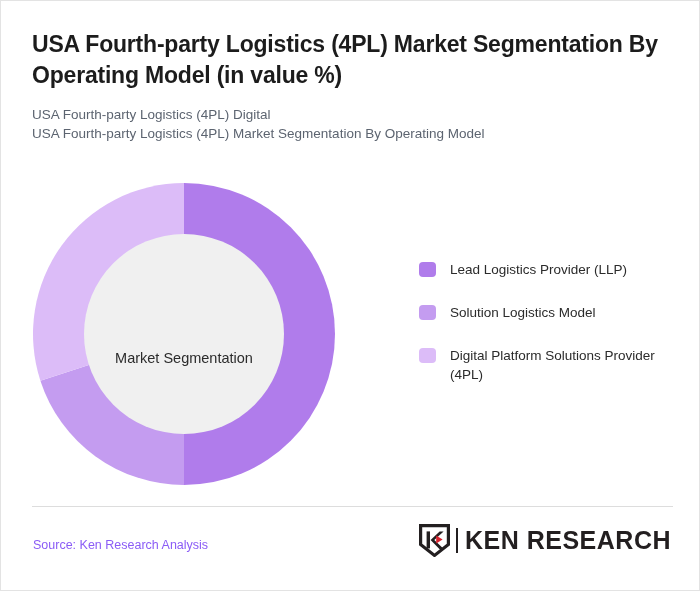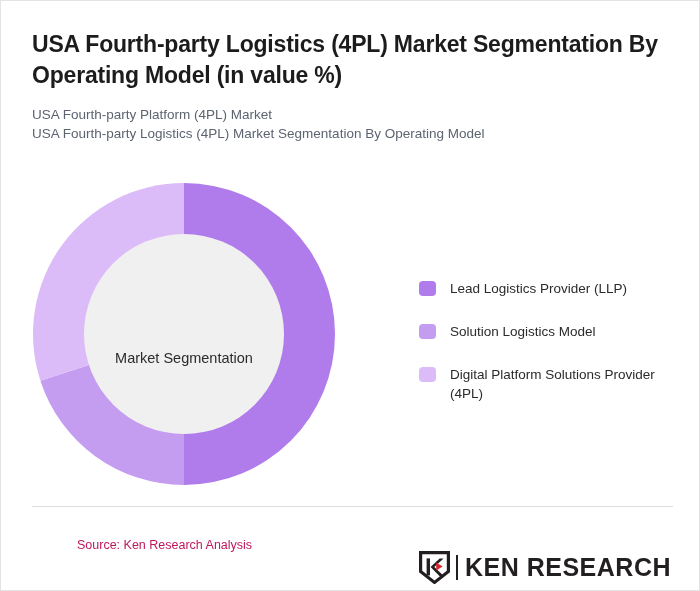--- a/index.html
+++ b/index.html
@@ -73,21 +73,21 @@
     font-size: 14.5px;
     color: #2b2b2b;
     text-align: center;
     margin-top: 48px;
   }
 
   
   #legend {
     position: absolute;
     left: 418px;
-    top: 278px;
+    top: 259px;
     width: 250px;
   }
   .legend-row {
     display: flex;
     align-items: flex-start;
     margin-bottom: 24px;
   }
   .legend-row:last-child { margin-bottom: 16px; }
   .legend-swatch {
     width: 17px;
@@ -111,27 +111,26 @@
     top: 505px;
     width: 641px;
     height: 1px;
     background: #dddddd;
   }
   #source-text {
     position: absolute;
     left: 32px;
     top: 537px;
     font-size: 12.5px;
-    color: #be185d;
-    margin-left: 44px;
+    color: #8b5cf6;
   }
   #logo {
     position: absolute;
     right: 28px;
-    top: 548px;
+    top: 521px;
     display: flex;
     align-items: center;
     height: 36px;
   }
   #logo-mark { flex: 0 0 auto; }
   #logo-divider {
     width: 2px;
     height: 25px;
     background: #231f20;
     margin: 0 7px 0 6px;
@@ -146,21 +145,21 @@
   }
 </style>
 </head>
 <body>
 
 <div id="card">
 
   <div id="header">
     <div id="chart-title">USA Fourth-party Logistics (4PL) Market Segmentation By Operating Model (in value %)</div>
     <div id="subtitles">
-      <div class="subtitle">USA Fourth-party Platform (4PL) Market</div>
+      <div class="subtitle">USA Fourth-party Logistics (4PL) Digital</div>
       <div class="subtitle">USA Fourth-party Logistics (4PL) Market Segmentation By Operating Model</div>
     </div>
   </div>
 
   <div id="donut-wrap">
     <svg id="donut-svg" viewBox="0 0 302 302">
       <g id="slices">
           <path d="M 151 151 L 151 0 A 151 151 0 0 1 151 302 Z" fill="#b07ceb"></path>
           <path d="M 151 151 L 151 302 A 151 151 0 0 1 7.3904660394318284 197.66156615061715 Z" fill="#c49cf0"></path>
           <path d="M 151 151 L 7.3904660394318284 197.66156615061715 A 151 151 0 0 1 150.99999999999997 0 Z" fill="#dcbcf8"></path>

